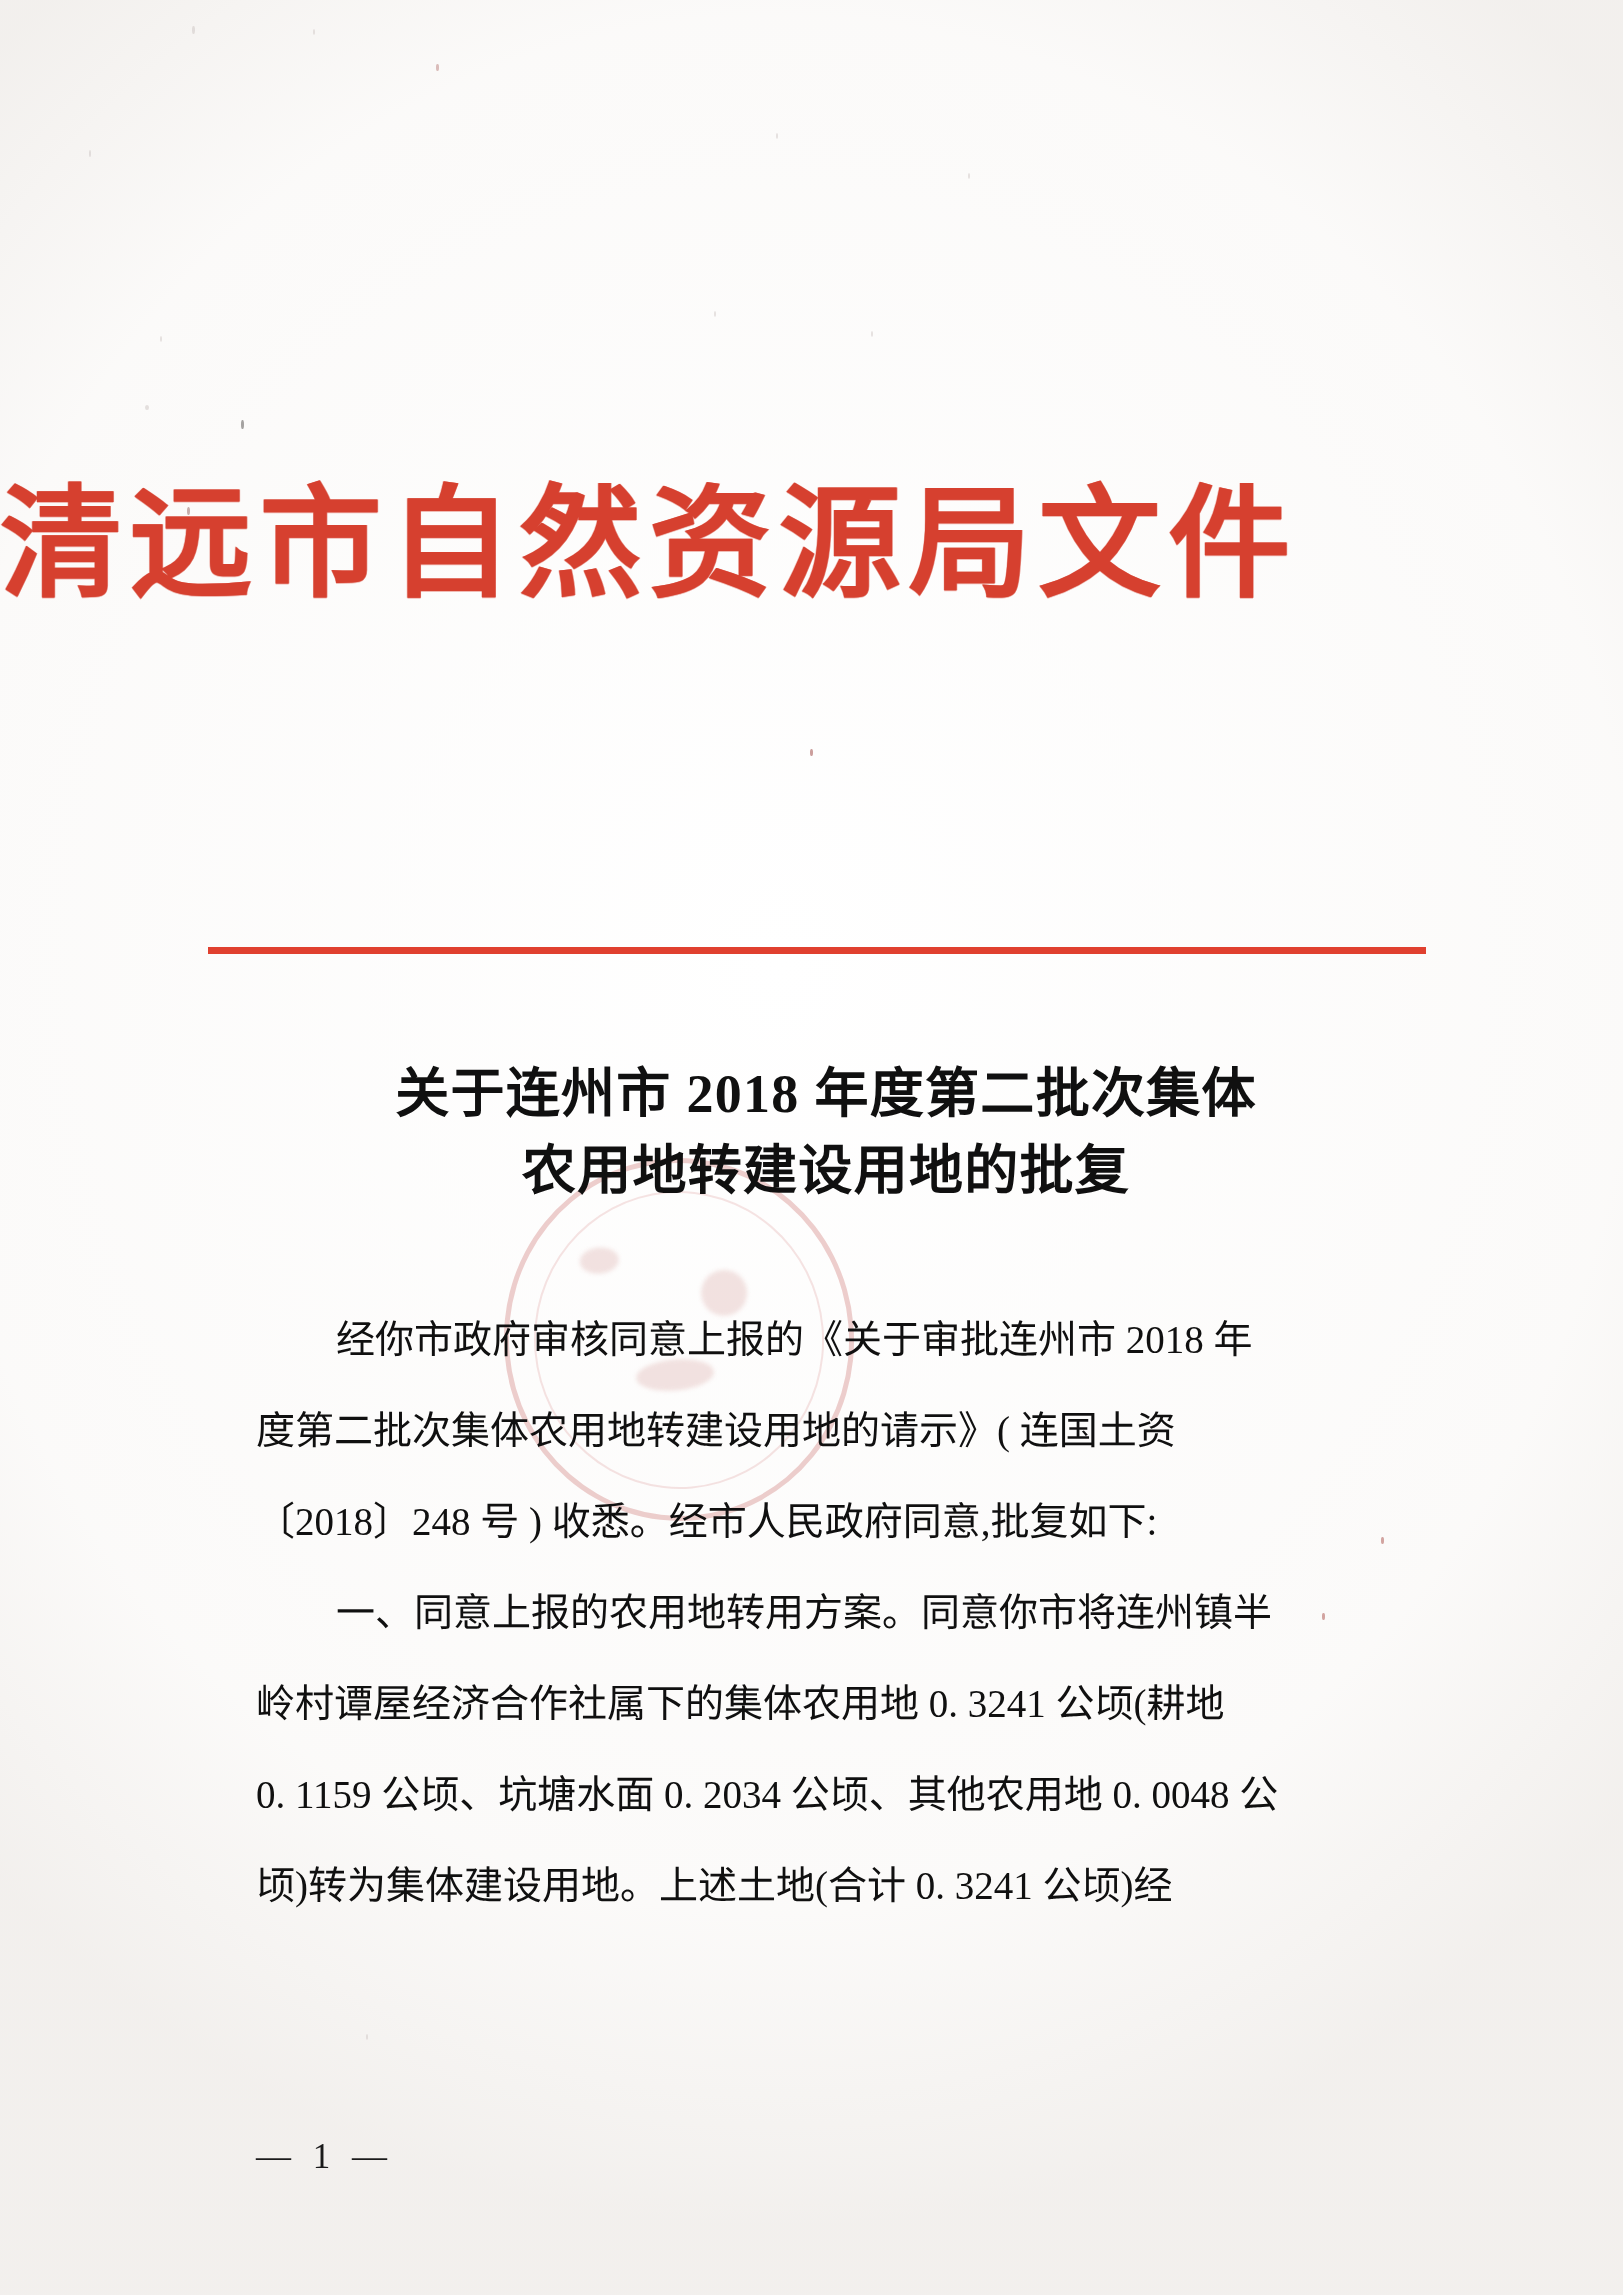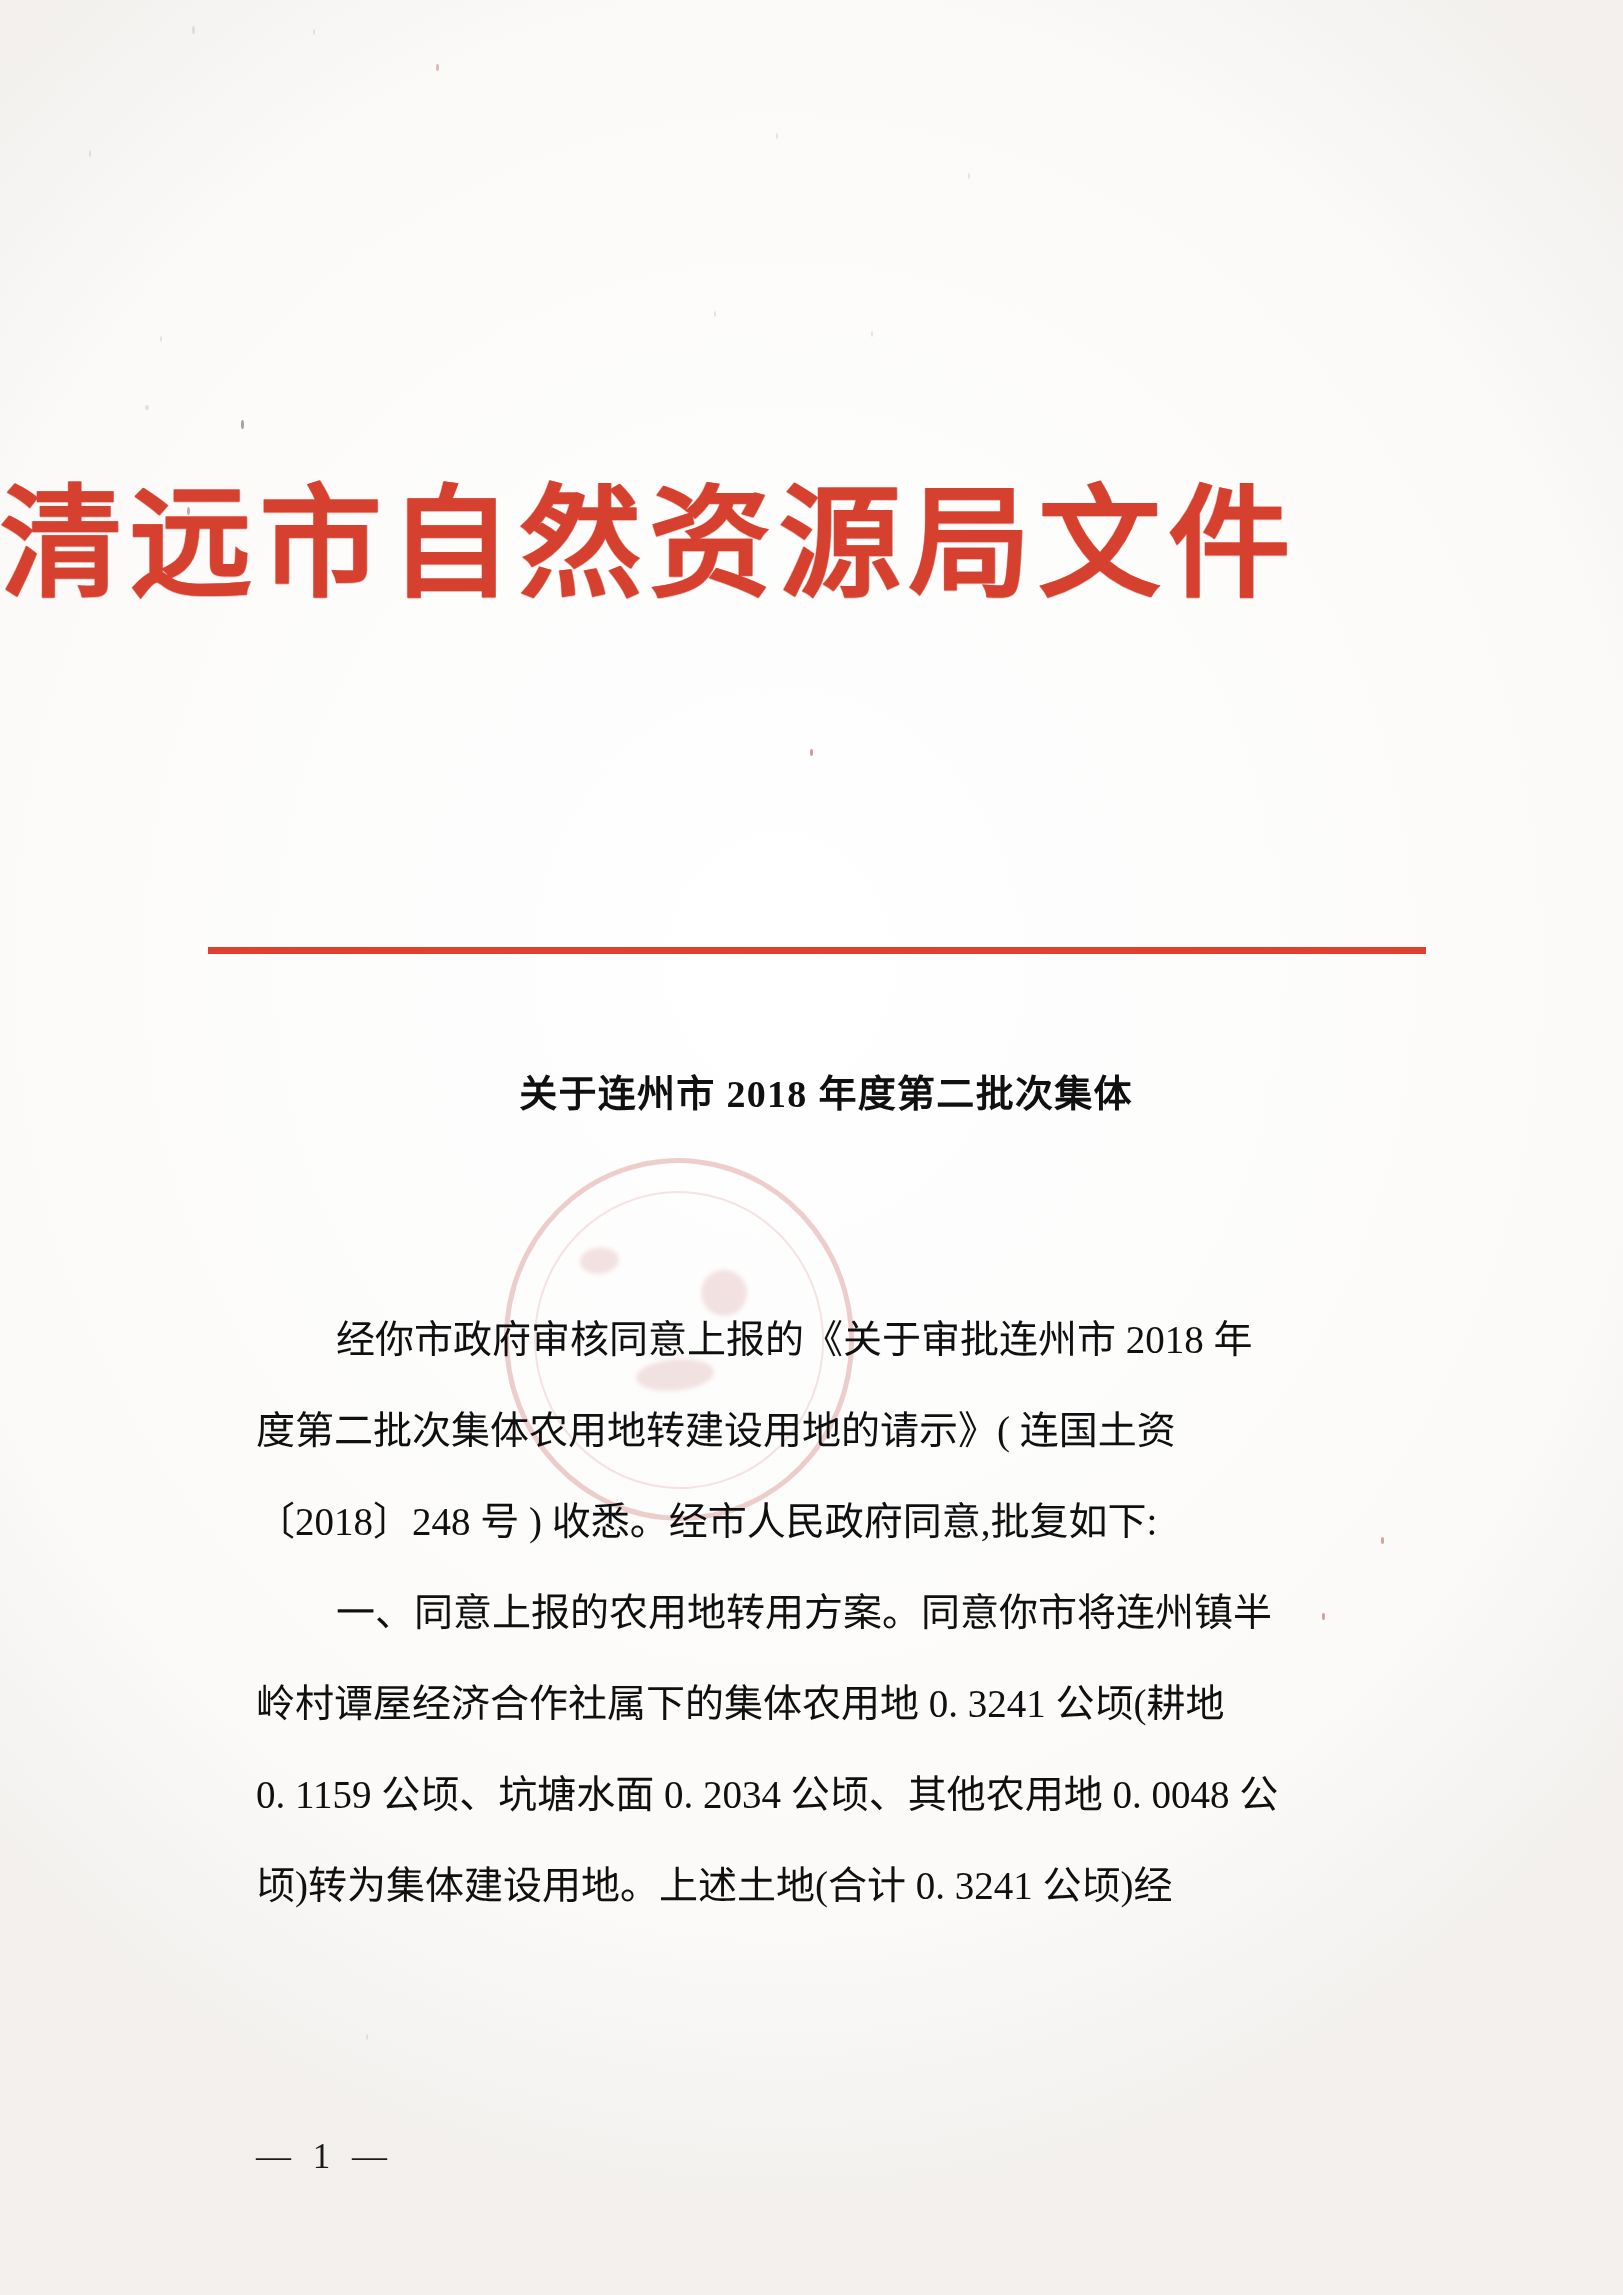--- a/index.html
+++ b/index.html
@@ -112,21 +112,21 @@
   
   .doc-title {
     position: absolute;
     left: 0;
     right: 0;
     top: 1056px;
     text-align: center;
     color: #101010;
     font-family: "Liberation Serif", "DejaVu Serif", serif;
     font-weight: bold;
-    font-size: 38px;
+    font-size: 54px;
     line-height: 77px;
     letter-spacing: 1.3px;
     margin-left: 29px;
   }
   .doc-title .tl {
     display: block;
     white-space: nowrap;
   }
 
   
@@ -192,20 +192,21 @@
     <div class="seal-blot" style="left:78px; top:78px; width:39px;  height:26px;"></div>
   </div>
 
   <div class="masthead">清远市自然资源局文件</div>
 
 
   <div class="red-rule"></div>
 
   <div class="doc-title">
     <span class="tl">关于连州市 2018 年度第二批次集体</span>
+    <span class="tl">农用地转建设用地的批复</span>
   </div>
 
   <div class="body-block">
     <span class="body-line indent">经你市政府审核同意上报的《关于审批连州市 2018 年</span>
     <span class="body-line">度第二批次集体农用地转建设用地的请示》( 连国土资</span>
     <span class="body-line">〔2018〕248 号 ) 收悉。经市人民政府同意,批复如下:</span>
     <span class="body-line indent">一、同意上报的农用地转用方案。同意你市将连州镇半</span>
     <span class="body-line">岭村谭屋经济合作社属下的集体农用地 0. 3241 公顷(耕地</span>
     <span class="body-line">0. 1159 公顷、坑塘水面 0. 2034 公顷、其他农用地 0. 0048 公</span>
     <span class="body-line">顷)转为集体建设用地。上述土地(合计 0. 3241 公顷)经</span>

